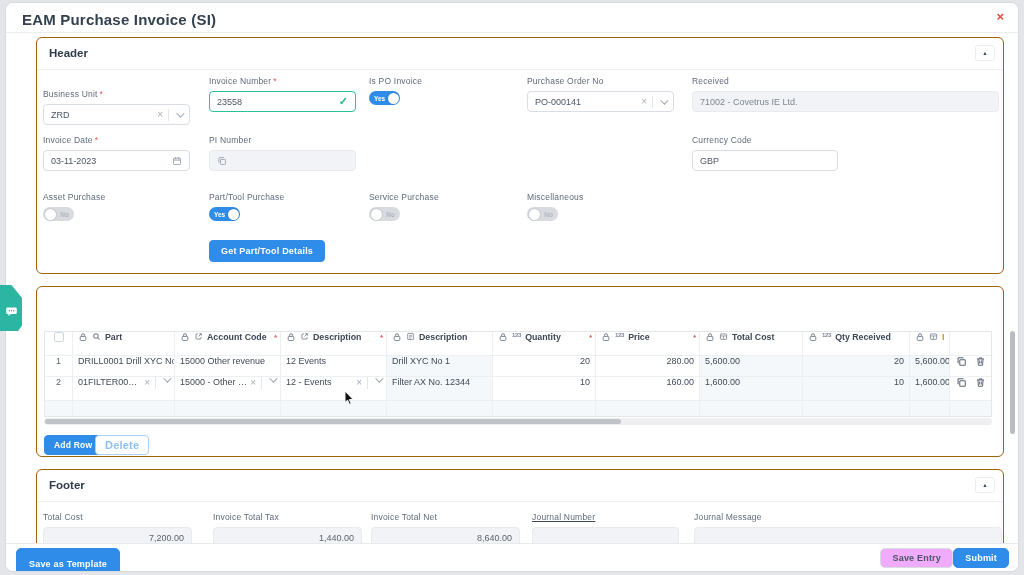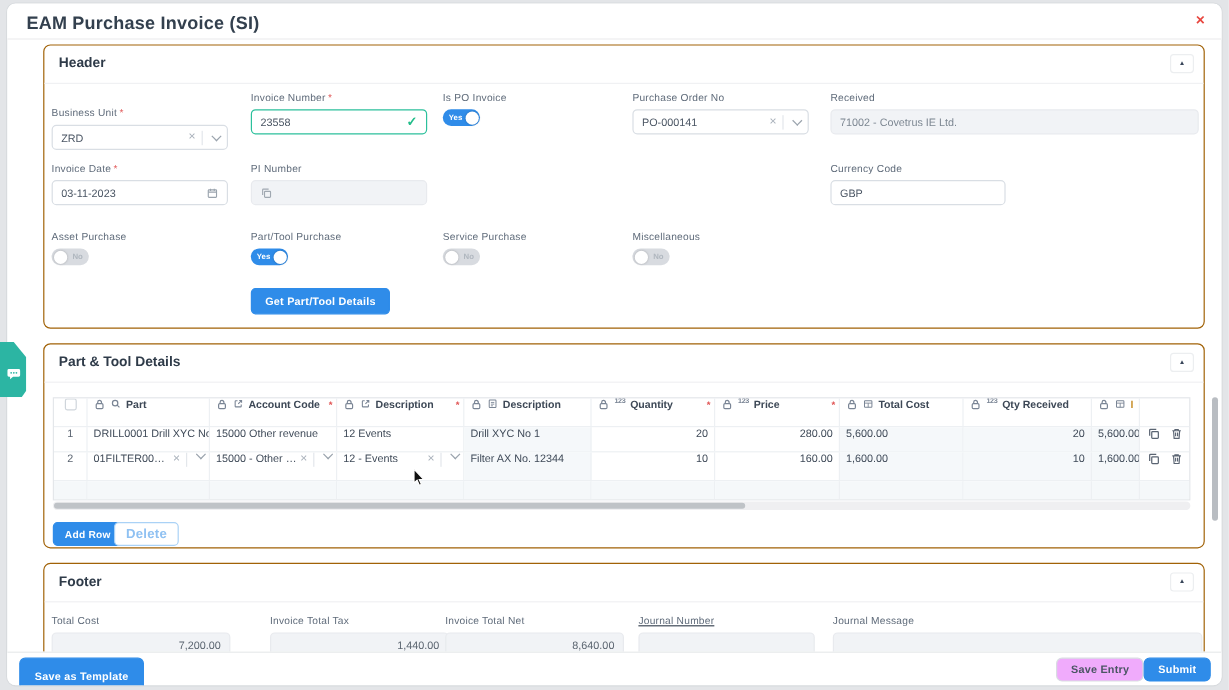--- a/index.html
+++ b/index.html
@@ -255,26 +255,20 @@
       <div class="tg off" style="margin-top:3px;">
         <span class="knob"></span>
           <span class="tglbl">No</span>
       </div>
     </div>
 
     <div class="btn btn-blue" style="position:absolute; left:172px; top:202px; height:22px; padding:0 11px;">Get Part/Tool Details</div>
   </div>
 
   <div class="card card-parts">
-    <div class="card-hd">
-      <span class="ttl">Part &amp; Tool Details</span>
-      <span class="collapse">
-          <span>▲</span>
-        </span>
-    </div>
 
     <div class="grid">
 
       <div class="trow thead">
         <div class="cell c0">
             <span class="cbx"></span>
           </div>
         <div class="cell c1">
           <svg class="ic">
               <use href="#i-lock"></use>
@@ -446,21 +440,21 @@
     </div>
 
     <div class="fld" style="left:6px; top:42px; width:149px;">
       <div class="lbl">Total Cost</div>
       <div class="box ro" style="justify-content:flex-end; color:#5b6570;">
         <span>7,200.00</span>
       </div>
 
     </div>
 
-    <div class="fld" style="left:188px; top:42px; width:149px;">
+    <div class="fld" style="left:176px; top:42px; width:149px;">
       <div class="lbl">Invoice Total Tax</div>
       <div class="box ro" style="justify-content:flex-end; color:#5b6570;">
         <span>1,440.00</span>
       </div>
 
     </div>
 
     <div class="fld" style="left:334px; top:42px; width:149px;">
       <div class="lbl">Invoice Total Net</div>
       <div class="box ro" style="justify-content:flex-end; color:#5b6570;">

